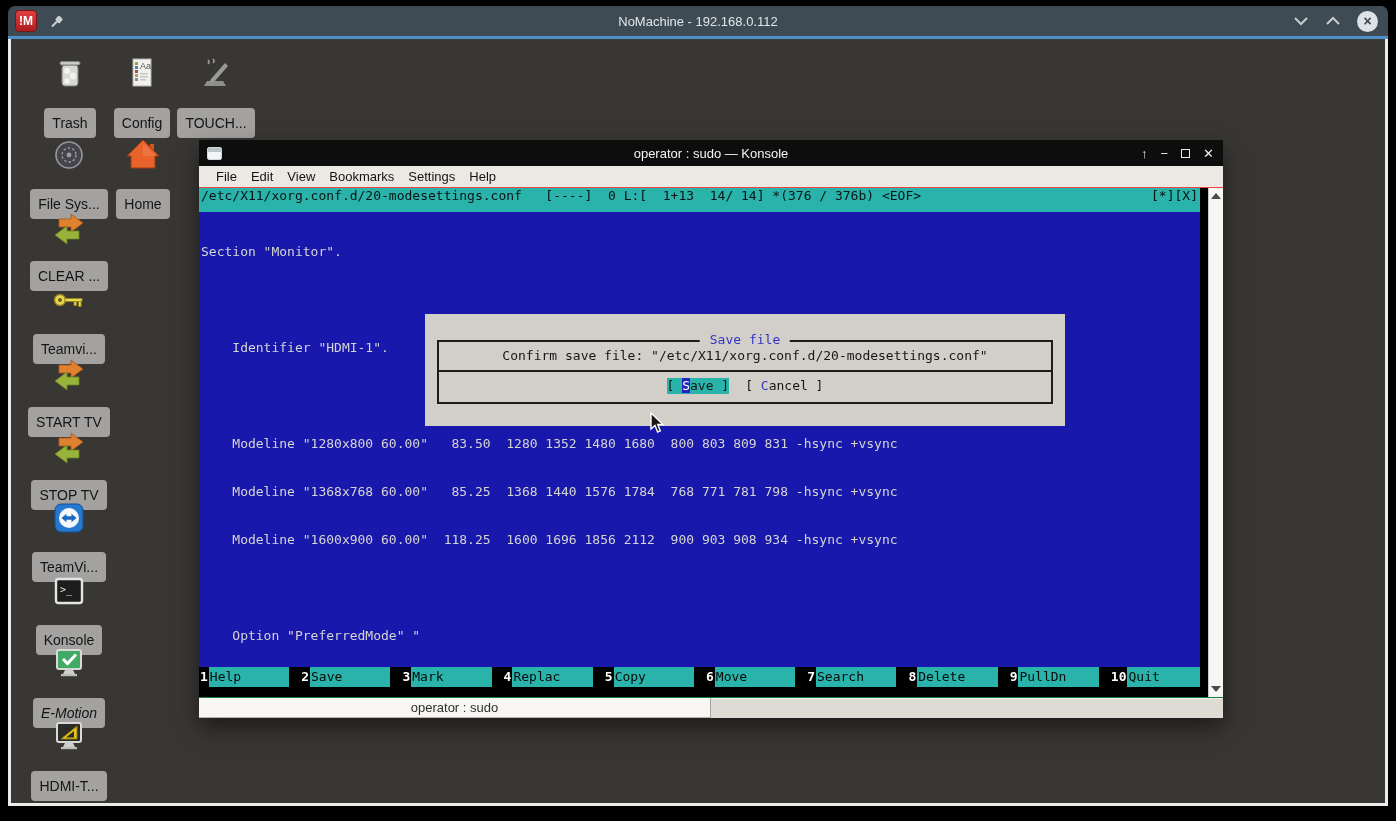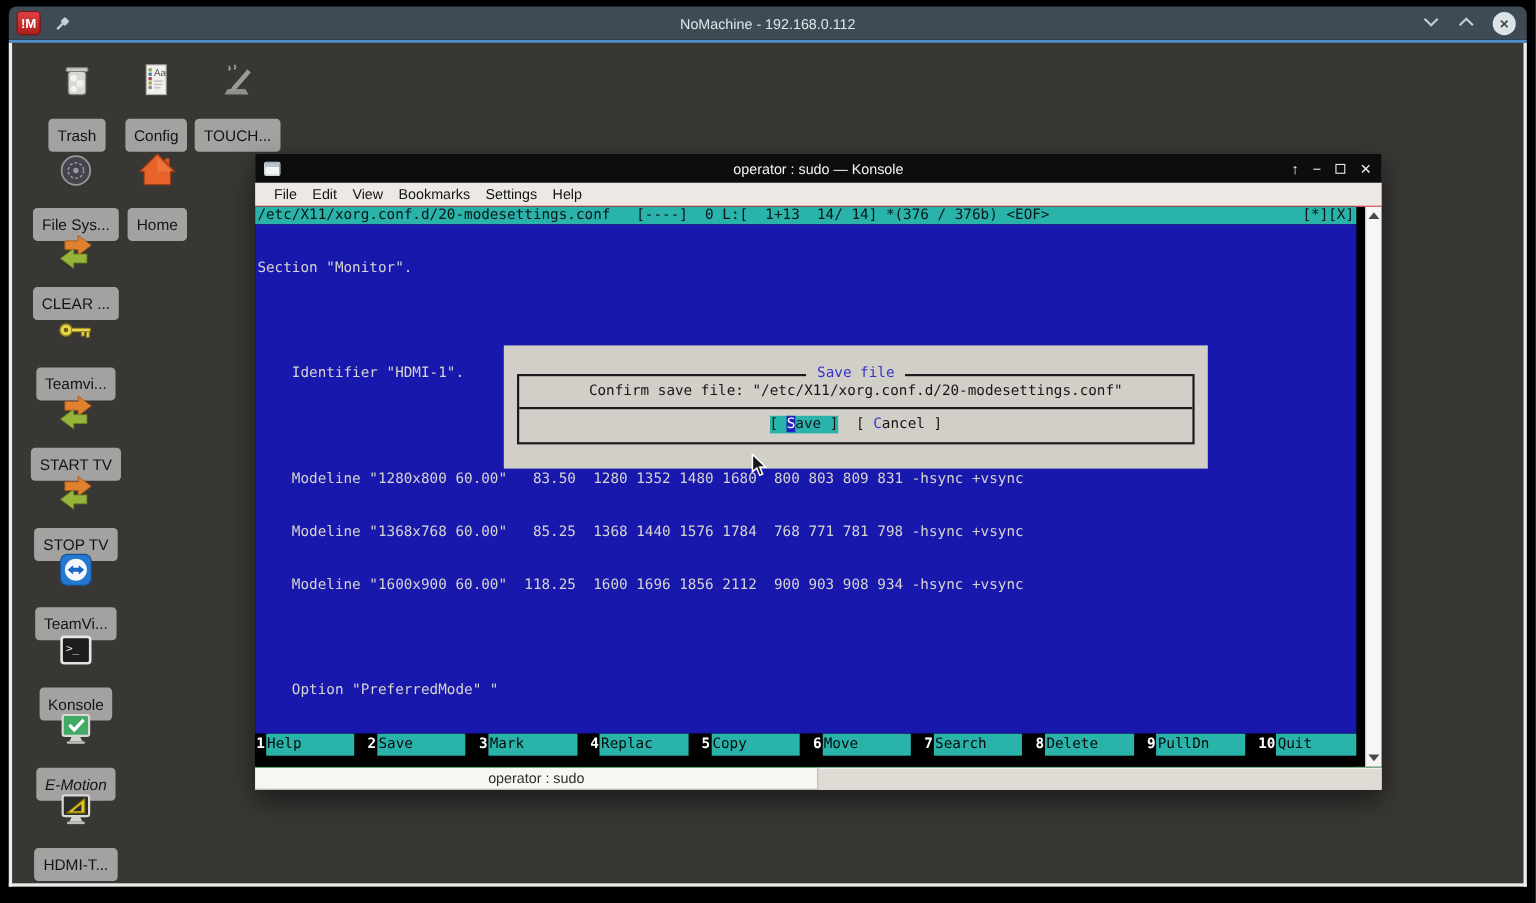--- a/index.html
+++ b/index.html
@@ -44,23 +44,22 @@
   .icon-cell { position:absolute; width:84px; display:flex; flex-direction:column; align-items:center; cursor:default; }
   .icon-cell .glyph { width:38px; height:38px; display:flex; align-items:center; justify-content:center; }
   .icon-cell .label {
     margin-top:15px; background:#a3a2a0; color:#141414; font-size:14px;
     padding:7px 8px; border-radius:4px; white-space:nowrap;
   }
 
   
   .konsole {
     position:absolute; left:188px; top:101px; width:1024px; height:578px;
-    display:flex; flex-direction:column; background:#737373;
+    display:flex; flex-direction:column; background:#fca5a5;
     box-shadow:0 10px 22px rgba(0,0,0,0.5);
-    margin-left:33px;
   }
   .k-titlebar { height:26px; background:#0d0d0d; display:flex; align-items:center; position:relative; flex:none; }
   .k-title { position:absolute; left:0; right:0; text-align:center; color:#f4f4f4; font-size:13px; pointer-events:none; }
   .k-winicon {
     margin-left:8px; width:15px; height:13px; border-radius:2px;
     background:linear-gradient(#b9c4ca 0 4px, #f2f5f6 4px);
     border:1px solid #cfd6da;
   }
   .k-controls { margin-left:auto; margin-right:9px; display:flex; align-items:center; gap:13px; color:#ededed; font-size:13px; z-index:2; }
   .k-sq { width:9px; height:9px; border:1.5px solid #ededed; display:inline-block; }
@@ -68,21 +67,21 @@
     height:22px; background:#ece9e5; border-bottom:1px solid #ef4444;
     display:flex; align-items:center; padding-left:10px; font-size:13px; color:#141414; flex:none;
   }
   .menu-item { padding:1px 7px; }
 
   
   .k-terminal { flex:1; background:#000; display:flex; position:relative; min-height:0; }
   .editor { width:1001px; display:flex; flex-direction:column; padding-bottom:10px; background:#000; }
   .mono { font-family:"DejaVu Sans Mono", monospace; }
   .ed-header {
-    height:16px; background:#29b3aa; color:#0b1413;
+    height:24px; background:#29b3aa; color:#0b1413;
     font-size:13px; line-height:16px; white-space:pre;
     display:flex; justify-content:space-between; padding:0 2px; flex:none;gap:26px;
   }
   .ed-body {
     flex:1; background:#1818ac; color:#d6d4d2;
     font-size:13px; line-height:16px; white-space:pre; padding-left:2px; overflow:hidden;
   }
   .ed-line { height:16px; }
   .fkeys { height:20px; background:#000; display:flex; font-size:13px; line-height:20px; flex:none; }
   .fkey { flex:1; display:flex; margin-right:11px; min-width:0; }

